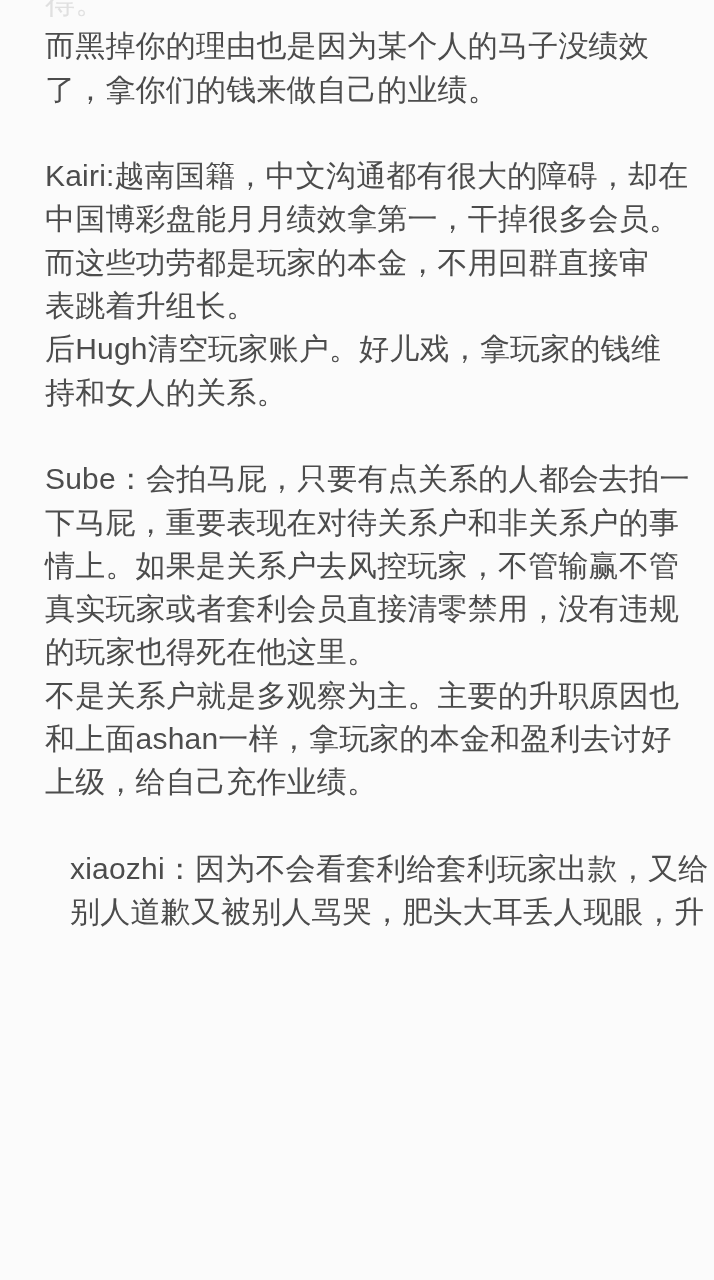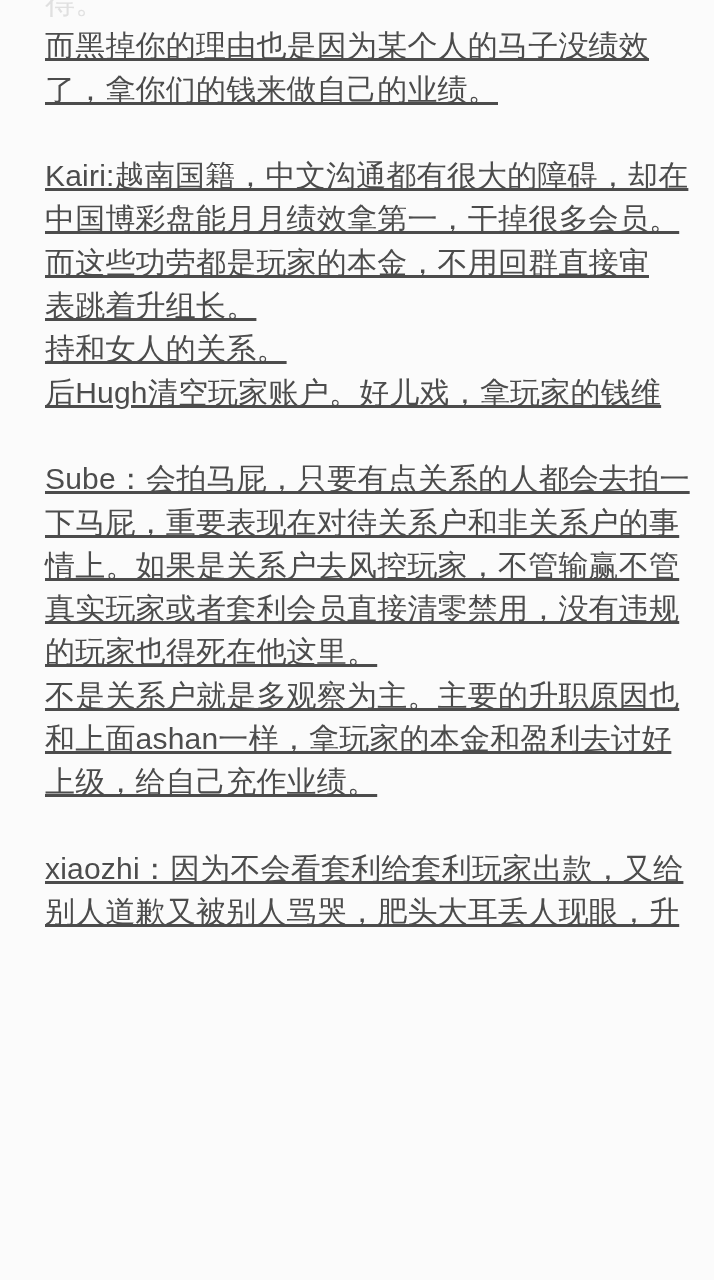--- a/index.html
+++ b/index.html
@@ -32,44 +32,44 @@
     right: 38px;
     top: -19px;
   }
   .text-line {
     font-size: 30px;
     line-height: 43.3px;
     letter-spacing: 0.2px;
     white-space: nowrap;
     font-weight: 300;
   }
-  .paragraph { margin-bottom: 43.3px; text-decoration: underline; }
-  .paragraph:last-child { margin-bottom: 0; }
+  .paragraph { margin-bottom: 43.3px; }
+  .paragraph:last-child { margin-bottom: 0; margin-left: 25px; }
   .clipped-line {
     color: var(--clipped);
   }
 </style>
 </head>
 <body>
 
 <div class="page">
   <div class="content">
     <div class="text-line clipped-line">得。</div>
     <div id="paragraphs">
         <div class="paragraph">
           <div class="text-line">而黑掉你的理由也是因为某个人的马子没绩效</div>
           <div class="text-line">了，拿你们的钱来做自己的业绩。</div>
         </div>
         <div class="paragraph">
           <div class="text-line">Kairi:越南国籍，中文沟通都有很大的障碍，却在</div>
           <div class="text-line">中国博彩盘能月月绩效拿第一，干掉很多会员。</div>
           <div class="text-line">而这些功劳都是玩家的本金，不用回群直接审</div>
           <div class="text-line">表跳着升组长。</div>
+          <div class="text-line">后Hugh清空玩家账户。好儿戏，拿玩家的钱维</div>
           <div class="text-line">持和女人的关系。</div>
-          <div class="text-line">后Hugh清空玩家账户。好儿戏，拿玩家的钱维</div>
         </div>
         <div class="paragraph">
           <div class="text-line">Sube：会拍马屁，只要有点关系的人都会去拍一</div>
           <div class="text-line">下马屁，重要表现在对待关系户和非关系户的事</div>
           <div class="text-line">情上。如果是关系户去风控玩家，不管输赢不管</div>
           <div class="text-line">真实玩家或者套利会员直接清零禁用，没有违规</div>
           <div class="text-line">的玩家也得死在他这里。</div>
           <div class="text-line">不是关系户就是多观察为主。主要的升职原因也</div>
           <div class="text-line">和上面ashan一样，拿玩家的本金和盈利去讨好</div>
           <div class="text-line">上级，给自己充作业绩。</div>

